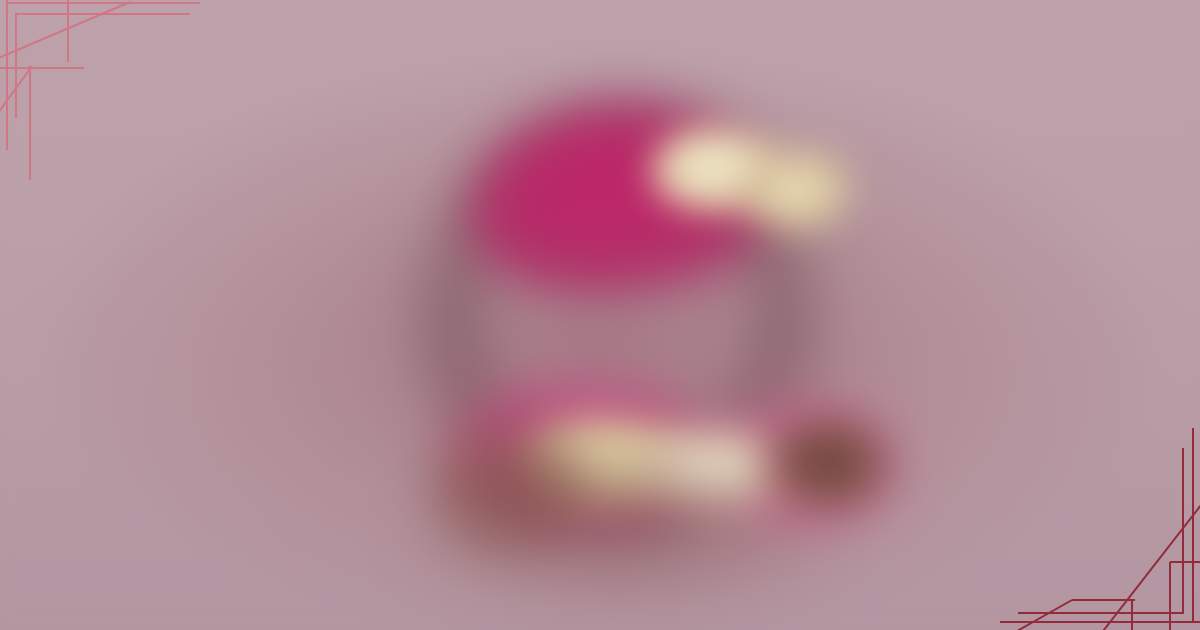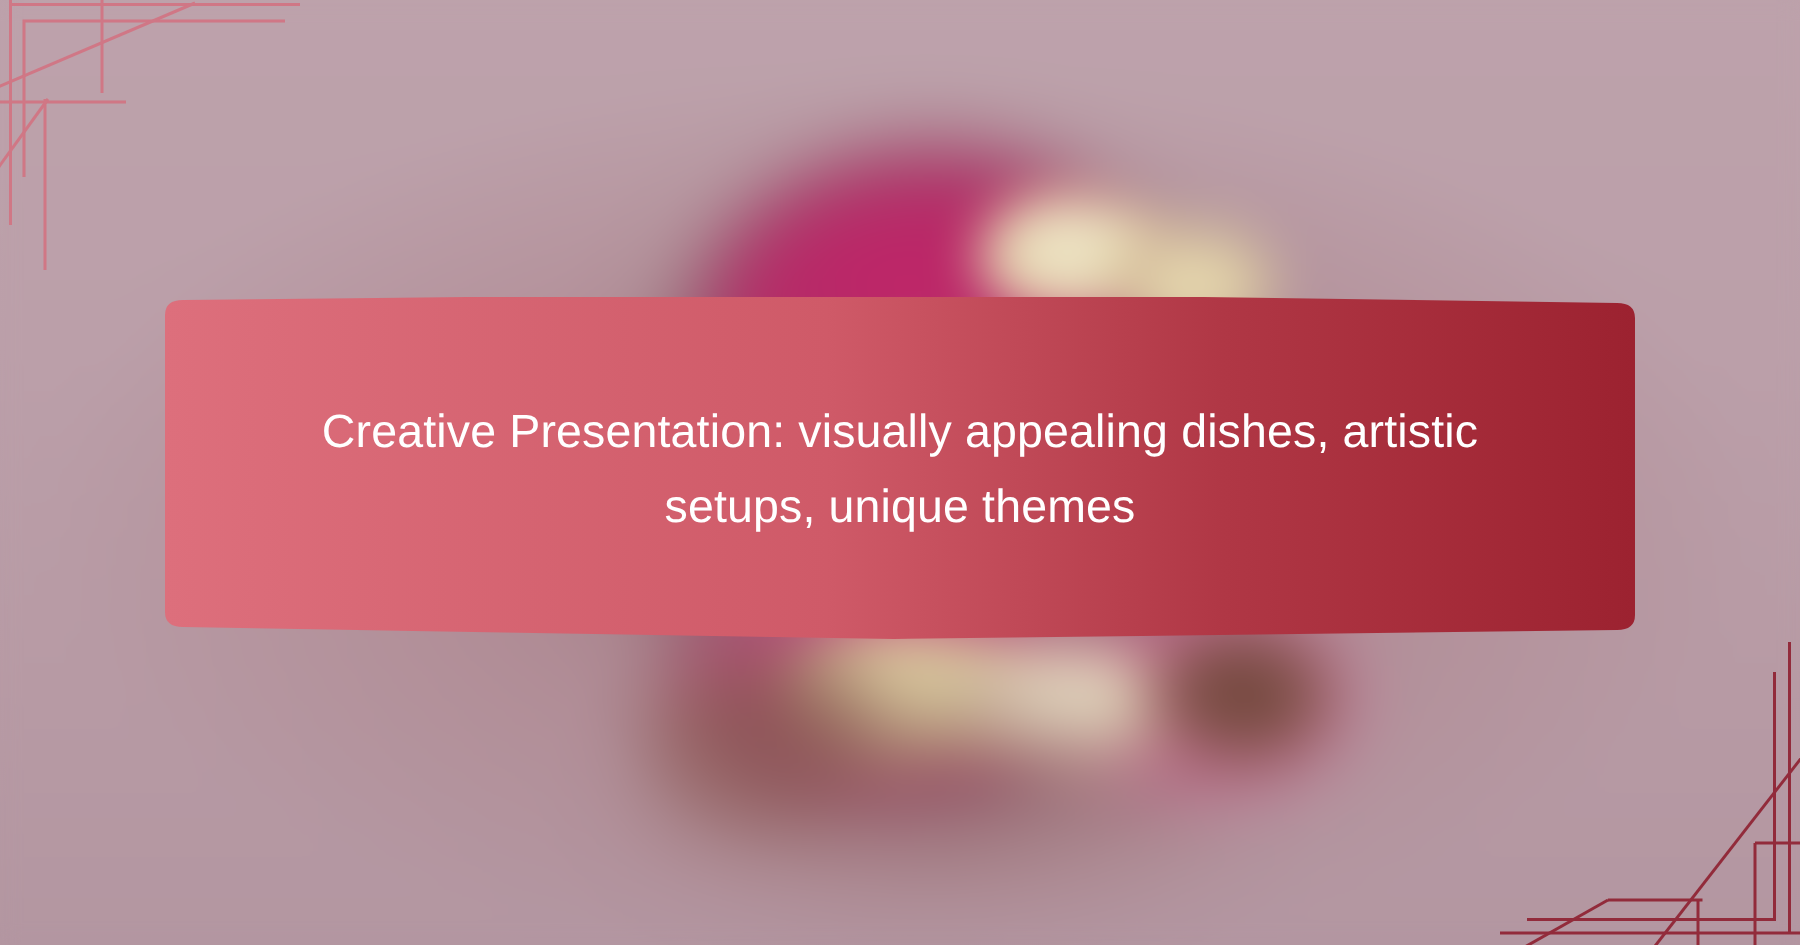--- a/index.html
+++ b/index.html
@@ -262,39 +262,14 @@
       <path d="M 203 38 L 203 203 L 38 203"></path>
       <path d="M 152 225 L 152 190"></path>
       <path d="M 225 90 L 120 225"></path>
       <path d="M 190 152 L 225 152"></path>
       <path d="M 190 152 L 190 225"></path>
       <path d="M 30 225 L 92 190"></path>
       <path d="M 92 190 L 155 190"></path>
     </g>
   </svg>
 
-  <div class="banner-wrap">
-    <svg class="banner-shape" viewBox="0 0 1008 230" preserveAspectRatio="none">
-      <defs>
-        <linearGradient id="bannerGrad" x1="0" y1="0" x2="1" y2="0">
-          <stop offset="0" stop-color="#dd6f7c"></stop>
-          <stop offset="0.45" stop-color="#cf5a68"></stop>
-          <stop offset="0.72" stop-color="#b03745"></stop>
-          <stop offset="1" stop-color="#9c2230"></stop>
-        </linearGradient>
-      </defs>
-      <path d="
-        M 14 12
-        Q 14 2 26 2
-        L 500 -3
-        L 982 4
-        Q 994 4 994 14
-        L 994 212
-        Q 994 222 982 222
-        L 500 228
-        L 26 220
-        Q 14 220 14 210
-        Z" fill="url(#bannerGrad)"></path>
-    </svg>
-    <div class="banner-text">Creative Presentation: visually appealing dishes, artistic setups, unique themes</div>
-  </div>
 
 </div>
 
 </body></html>

